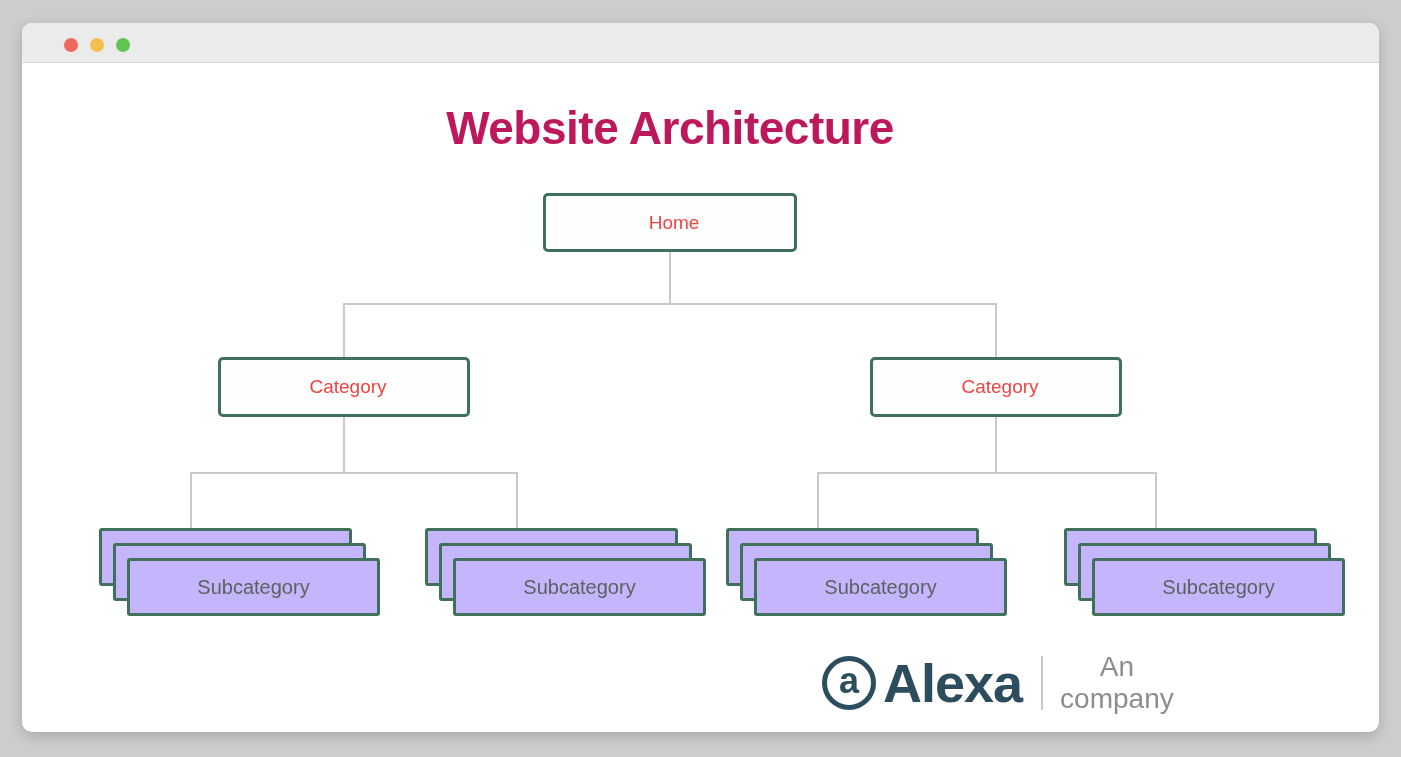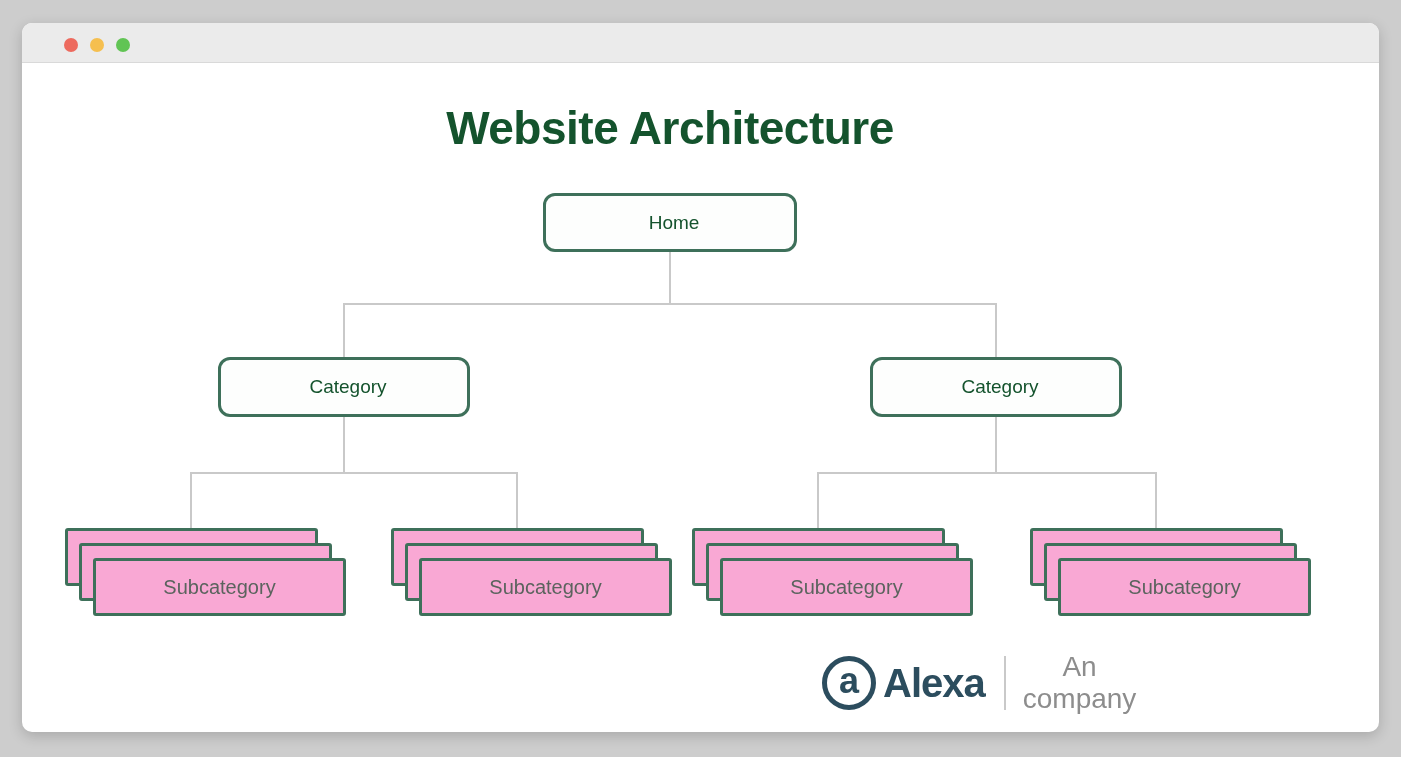--- a/index.html
+++ b/index.html
@@ -20,40 +20,40 @@
     border-radius:10px 10px 0 0;
   }
   .traffic{position:absolute;top:15px;width:14px;height:14px;border-radius:50%;}
   .t-close{left:42px;background:#ed6a5e;}
   .t-min{left:68px;background:#f5bf4f;}
   .t-zoom{left:94px;background:#61c454;}
 
   .page-title{
     position:absolute;left:0;top:78px;width:1296px;
     text-align:center;
-    font-size:46px;font-weight:800;color:#14532d;letter-spacing:-0.5px;
+    font-size:46px;font-weight:800;color:#be185d;letter-spacing:-0.5px;
   }
 
   
   .node{
     position:absolute;box-sizing:border-box;
-    background:#fdfefd;border:3px solid #3e705a;border-radius:12px;
+    background:#fdfefd;border:3px solid #3e705a;border-radius:5px;
     display:flex;align-items:center;justify-content:center;
-    font-size:19px;color:#14532d;z-index:2;padding-left:8px;
+    font-size:19px;color:#ef4444;z-index:2;padding-left:8px;
   }
   .node-home{left:521px;top:170px;width:254px;height:59px;}
   .node-cat-left{left:196px;top:334px;width:252px;height:60px;}
   .node-cat-right{left:848px;top:334px;width:252px;height:60px;}
 
   
   .stack{position:absolute;top:505px;width:281px;height:90px;z-index:2;}
   .stack-1{left:43px;} .stack-2{left:369px;} .stack-3{left:670px;} .stack-4{left:1008px;}
   .card{
     position:absolute;width:253px;height:58px;box-sizing:border-box;
-    background:#f9a8d4;border:3px solid #3e705a;border-radius:3px;
+    background:#c4b5fd;border:3px solid #3e705a;border-radius:3px;margin-left:34px;
   }
   .card.b1{left:0;top:0;}
   .card.b2{left:14px;top:15px;}
   .card.b3{
     left:28px;top:30px;
     display:flex;align-items:center;justify-content:center;
     font-size:20px;color:#5b635e;
   }
 
   
@@ -80,21 +80,21 @@
   .alexa-badge{
     width:44px;height:44px;border:5px solid #2c4d5e;border-radius:50%;
     display:flex;align-items:center;justify-content:center;
     box-sizing:content-box;
   }
   .alexa-badge span{
     font-size:36px;font-weight:700;color:#2c4d5e;line-height:1;
     margin-top:-4px;
   }
   .alexa-word{
-    font-size:40px;font-weight:700;color:#2c4d5e;
+    font-size:54px;font-weight:700;color:#2c4d5e;
     letter-spacing:-1px;margin-left:7px;
   }
   .brand-divider{
     width:2px;height:54px;background:#c9c9c9;margin:0 17px 0 19px;
   }
   .tagline{display:flex;align-items:center;font-size:28px;color:#8d8d8d;flex-direction:column;}
   .tagline .amazon-wrap{position:relative;margin:0 9px;}
   .tagline .amazon-bold{font-size:30px;font-weight:700;color:#161616;letter-spacing:-0.5px;}
   .tagline .smile{position:absolute;left:2px;bottom:-9px;opacity:0.85;}
 </style>

